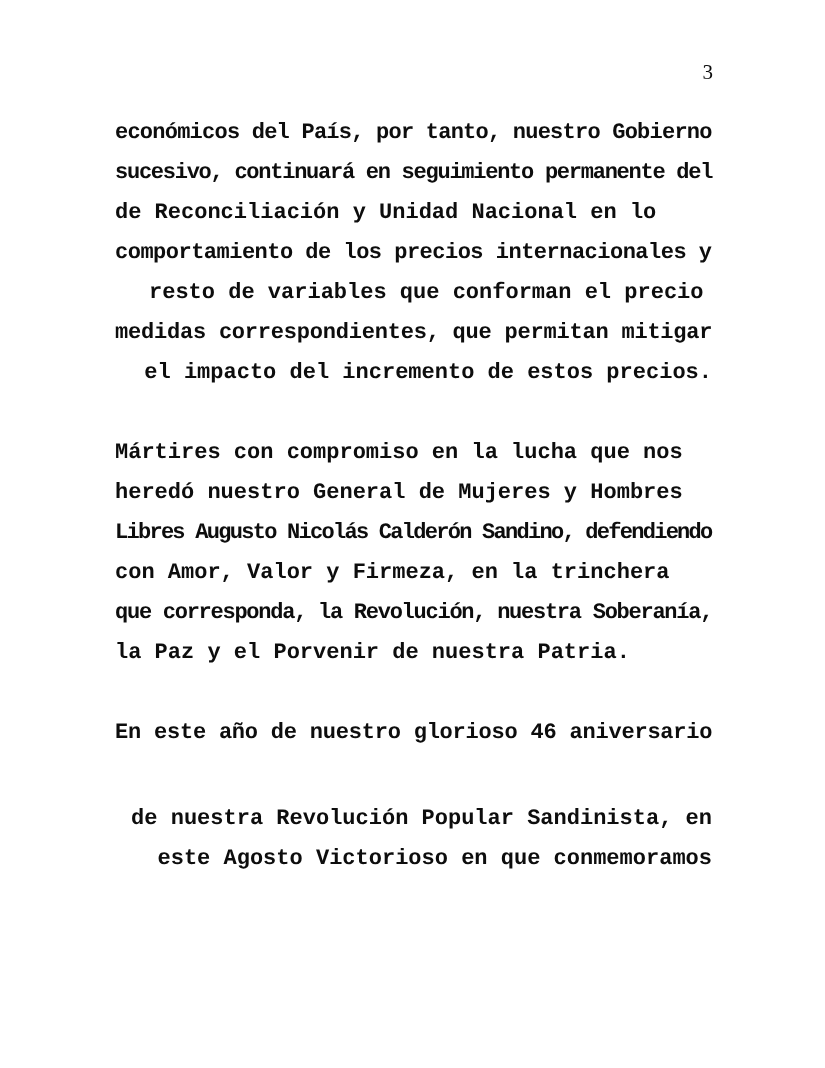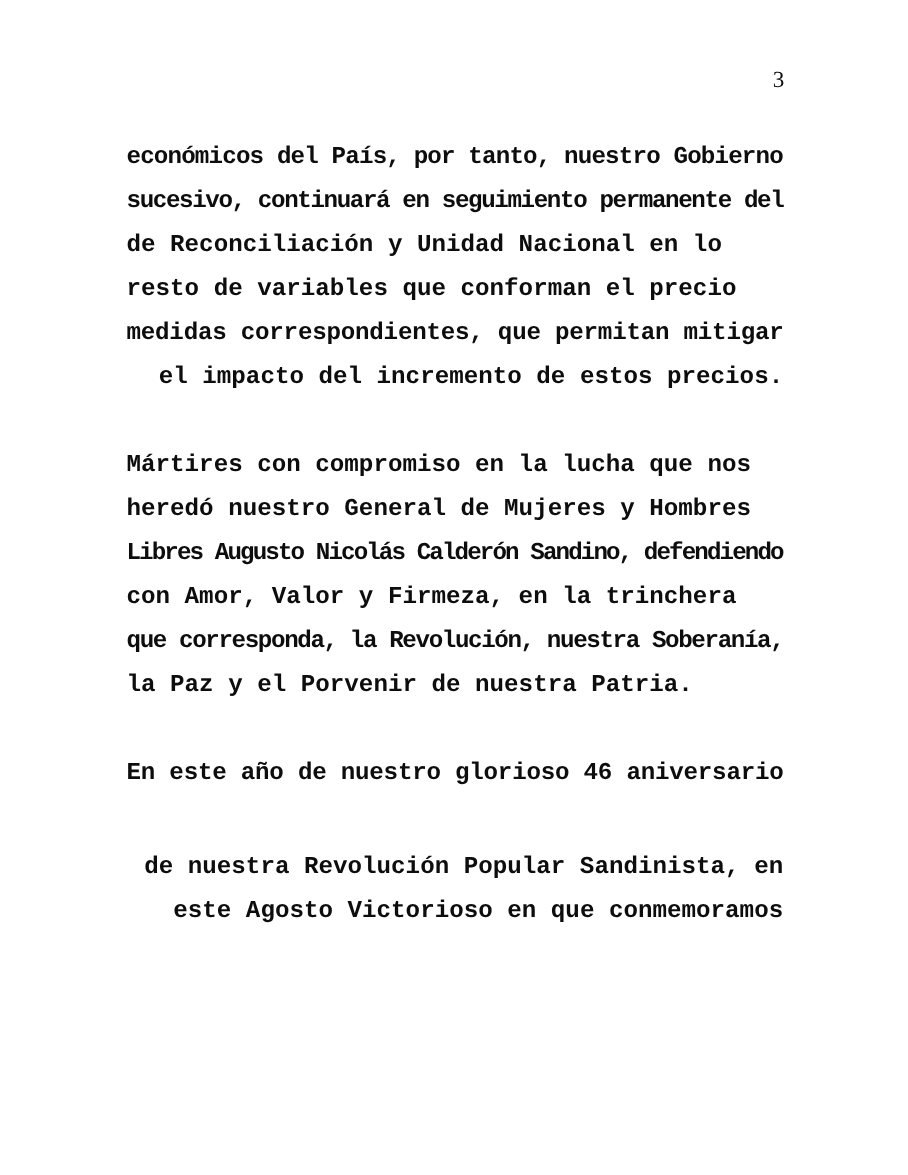--- a/index.html
+++ b/index.html
@@ -22,21 +22,21 @@
     position: absolute;
     top: 60px;
     right: 112px;
     font-family: "Liberation Serif", serif;
     font-size: 21px;
     color: #0d0d0d;
   }
   .doc-body {
     position: absolute;
     left: 115px;
-    top: 123px;
+    top: 113px;
     width: 597px;
     font-family: "Liberation Mono", monospace;
     font-weight: bold;
     font-size: 22px;
     line-height: 40px;
     color: #0d0d0d;
     text-rendering: geometricPrecision;
   }
   .para {
     margin: 0 0 40px 0;
@@ -53,21 +53,22 @@
 </head>
 <body>
 
 <div class="page">
   <div class="page-number">3</div>
   <div class="doc-body" id="doc-body">
       <div class="para">
         <div class="tline" style="word-spacing: normal; letter-spacing: -0.770833px;">económicos del País, por tanto, nuestro Gobierno</div>
         <div class="tline" style="word-spacing: normal; letter-spacing: -1.26px;">sucesivo, continuará en seguimiento permanente del</div>
         <div class="tline" style="word-spacing: normal; letter-spacing: normal;">de Reconciliación y Unidad Nacional en lo</div>
-        <div class="tline" style="word-spacing: normal; letter-spacing: normal;">resto de variables que conforman el precio</div>
+        <div class="tline" style="word-spacing: normal; letter-spacing: -0.510638px;">comportamiento de los precios internacionales y</div>
+        <div class="tline" style="word-spacing: normal; letter-spacing: normal; margin-left: 34px;">resto de variables que conforman el precio</div>
         <div class="tline" style="word-spacing: normal; letter-spacing: -0.217391px;">medidas correspondientes, que permitan mitigar</div>
         <div class="tline" style="word-spacing: normal; letter-spacing: normal; text-align: right;">el impacto del incremento de estos precios.</div>
       </div>
       <div class="para">
         <div class="tline" style="word-spacing: normal; letter-spacing: normal;">Mártires con compromiso en la lucha que nos</div>
         <div class="tline" style="word-spacing: normal; letter-spacing: normal;">heredó nuestro General de Mujeres y Hombres</div>
         <div class="tline" style="word-spacing: normal; letter-spacing: -1.73077px;">Libres Augusto Nicolás Calderón Sandino, defendiendo</div>
         <div class="tline" style="word-spacing: normal; letter-spacing: normal;">con Amor, Valor y Firmeza, en la trinchera</div>
         <div class="tline" style="word-spacing: normal; letter-spacing: -1.26px;">que corresponda, la Revolución, nuestra Soberanía,</div>
         <div class="tline" style="word-spacing: normal; letter-spacing: normal;">la Paz y el Porvenir de nuestra Patria.</div>

